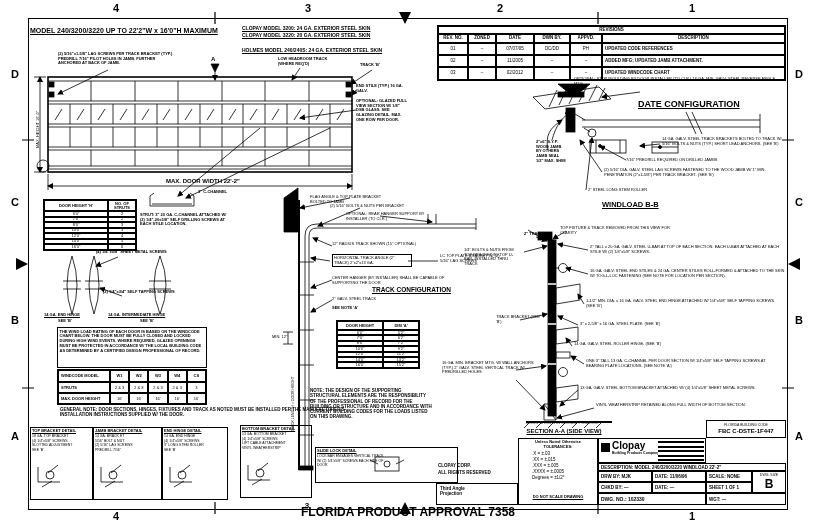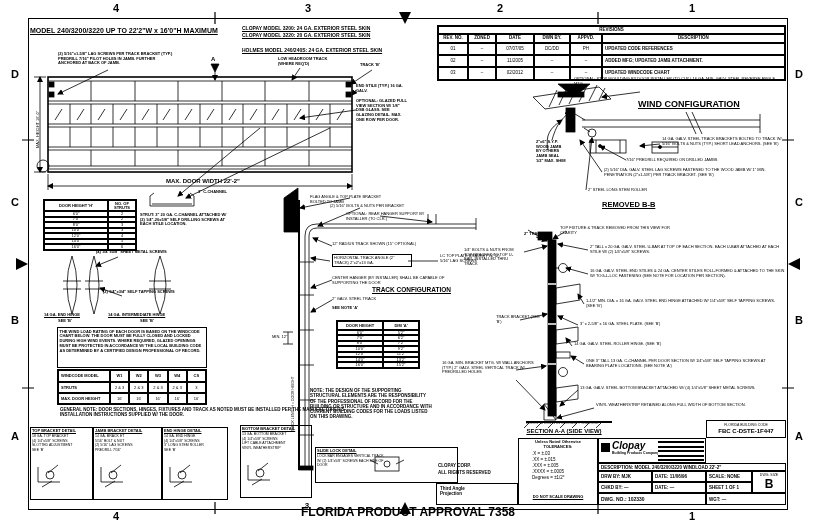--- a/index.html
+++ b/index.html
@@ -5,21 +5,21 @@
   html,body{margin:0;padding:0;background:#fff;}
   .sheet{position:relative;width:816px;height:528px;background:#fff;overflow:hidden;
          font-family:"Liberation Sans",sans-serif;color:#000;}
   .border{position:absolute;left:28px;top:18px;width:758px;height:490px;border:1.6px solid #000;}
   svg.overlay{position:absolute;left:0;top:0;width:816px;height:528px;}
   .t{position:absolute;color:#000;line-height:1.18;white-space:pre-wrap;}
   .f3{font-size:3.5px}.f4{font-size:4px}.f45{font-size:4.5px}.f5{font-size:5px}
   .f6{font-size:6px}.f65{font-size:6.5px}.f7{font-size:7px}.f75{font-size:7.5px}
   .f8{font-size:8px}.f9{font-size:9px}.f10{font-size:10px}.f11{font-size:11px}
   .f12{font-size:12px}.f13{font-size:13px}
-  .b{font-weight:700}.u{text-decoration:underline}.i{font-style:italic}.ctr{text-align:center}
+  .b{font-weight:700}.u{text-decoration:underline}.i{}.ctr{text-align:center}
   .rot{transform-origin:0 0;transform:rotate(-90deg);}
   .tbl{position:absolute;display:grid;border:1px solid #000;background:#fff;box-sizing:border-box;}
   .tbl>div{border:0.5px solid #000;display:flex;align-items:center;justify-content:center;
            text-align:center;overflow:hidden;line-height:1;}
   .tbl>div.lft{justify-content:flex-start;text-align:left;padding-left:2px;}
   .span6{grid-column:1/-1;}
   .rev{left:437px;top:25px;width:349px;grid-template-columns:30px 28px 38px 36px 32px 1fr;
        grid-template-rows:8px 9px 12px 12px 13px;font-size:4.5px;}
   .ht{left:43px;top:199px;width:94px;grid-template-columns:64px 1fr;
       grid-template-rows:11px repeat(7,5.5px);font-size:4px;}
@@ -356,31 +356,31 @@
   <div class="t f4" style="left:586px;top:299px;width:190px">1-1/2" MIN. DIA. x 16 GA. GALV. STEEL END HINGE ATTACHED W/ 1/4"x5/8" SELF TAPPING SCREWS. (SEE 'B')</div>
   <div class="t f4" style="left:580px;top:322px;width:150px">3" x 2-5/8" x 16 GA. STEEL PLATE. (SEE 'B')</div>
   <div class="t f4" style="left:574px;top:342px;width:110px">14 GA. GALV. STEEL ROLLER HINGE. (SEE 'B')</div>
   <div class="t f4" style="left:586px;top:359px;width:198px">ONE 3" TALL 13 GA. C-CHANNEL PER DOOR SECTION W/ 1/4"x5/8" SELF TAPPING SCREWS AT BEARING PLATE LOCATIONS. (SEE NOTE 'A')</div>
   <div class="t f4" style="left:580px;top:386px;width:190px">13 GA. GALV. STEEL BOTTOM BRACKET ATTACHED W/ (4) 1/4"x5/8" SHEET METAL SCREWS.</div>
   <div class="t f4" style="left:596px;top:403px;width:172px">VINYL WEATHERSTRIP RETAINED ALONG FULL WIDTH OF BOTTOM SECTION.</div>
   <div class="t f4 ctr" style="left:506px;top:421px;width:112px">DOOR SHOWN IN CLOSED POSITION</div>
   <div class="t f6 b u ctr" style="left:508px;top:428px;width:112px">SECTION A-A (SIDE VIEW)</div>
 
   <div class="t f4" style="left:574px;top:77px;width:210px">OPTIONAL: STOP MOULDING BY DOOR INSTALLER (TO CLR.) 16 GA. MIN. GALV. STEEL REVERSE ANGLE MTG.</div>
-  <div class="t f9 b u" style="left:638px;top:99px;width:140px">WIND CONFIGURATION</div>
+  <div class="t f9 b u" style="left:638px;top:99px;width:140px">DATE CONFIGURATION</div>
   <div class="t f4" style="left:662px;top:137px;width:124px">14 GA. GALV. STEEL TRACK BRACKETS BOLTED TO TRACK W/ 5/16" BOLTS &amp; NUTS (TYP.) SHORT LEAD ANCHORS. (SEE 'B')</div>
   <div class="t f4" style="left:626px;top:158px;width:158px">7/16" PREDRILL REQUIRED ON DRILLED JAMBS</div>
   <div class="t f4" style="left:604px;top:168px;width:182px">(2) 5/16" DIA. GALV. STEEL LAG SCREWS FASTENED TO THE WOOD JAMB W/ 1" MIN. PENETRATION (2"x1-5/8") PER TRACK BRACKET. (SEE 'B')</div>
   <div class="t f4" style="left:588px;top:188px;width:110px">2" STEEL LONG STEM ROLLER</div>
   <div class="t f4 b" style="left:536px;top:140px;width:46px">2"x6" S.Y.P.
 WOOD JAMB
 BY OTHERS
 JAMB SEAL
 1/2" MAX. SHIM</div>
-  <div class="t f75 b u" style="left:602px;top:201px;width:84px">REMOVED B-B</div>
+  <div class="t f75 b u" style="left:602px;top:201px;width:84px">WINDLOAD B-B</div>
 
   <div class="dbox" style="left:30px;top:427px;width:63px;height:73px">
     <div class="dt">TOP BRACKET DETAIL</div>
     <div class="dl">18 GA. TOP BRACKET
 (4) 1/4"x5/8" SCREWS
 SLOTTED ADJUSTMENT
 SEE 'B'</div>
   </div>
   <div class="dbox" style="left:93px;top:427px;width:69px;height:73px">
     <div class="dt">JAMB BRACKET DETAIL</div>

